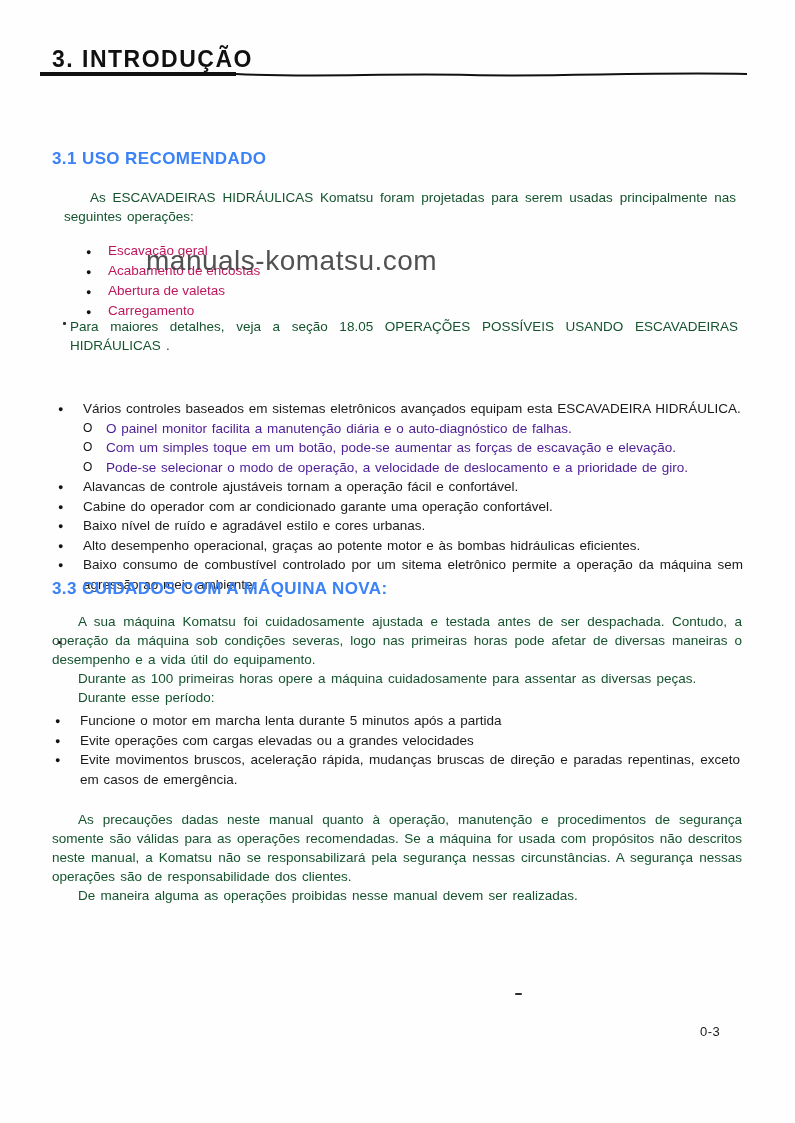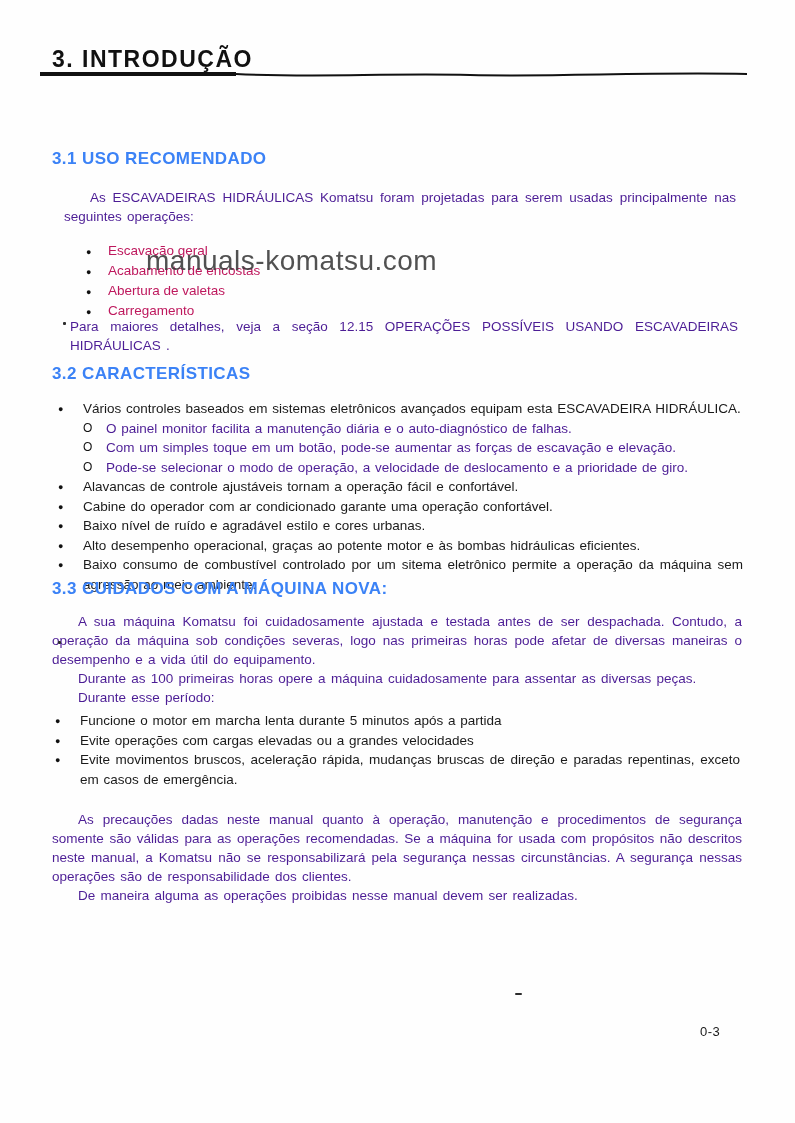--- a/index.html
+++ b/index.html
@@ -31,21 +31,21 @@
     letter-spacing:0.4px;
     color:#3b82f6;
   }
 
   
   .body-text {
     font-size:13.5px;
     line-height:19px;
     text-align:justify;
     word-spacing:1.5px;
-    color:#4c1d95;
+    color:#14532d;
   }
   .indent { text-indent:26px; }
 
   
   .dot-list { list-style:none; }
   .dot-list li {
     position:relative;
     padding-left:22px;
     font-size:13.5px;
     line-height:20px;
@@ -120,23 +120,22 @@
 
   <ul class="abs dot-list" style="left:86px; top:241px;">
     <li>Escavação geral</li>
     <li>Acabamento de encostas</li>
     <li>Abertura de valetas</li>
     <li>Carregamento</li>
   </ul>
 
   <div class="abs watermark" style="left:146px; top:245px;">manuals-komatsu.com</div>
 
-  <p class="abs body-text" style="left:70px; top:317px; width:668px;">Para maiores detalhes, veja a seção 12.15 OPERAÇÕES POSSÍVEIS USANDO ESCAVADEIRAS HIDRÁULICAS .</p>
+  <p class="abs body-text" style="left:70px; top:317px; width:668px;">Para maiores detalhes, veja a seção 18.05 OPERAÇÕES POSSÍVEIS USANDO ESCAVADEIRAS HIDRÁULICAS .</p>
 
-  <h2 class="abs sec-heading" style="left:52px; top:364px;">3.2 CARACTERÍSTICAS</h2>
 
   <ul class="abs feat-list" style="left:55px; top:399px; width:688px;">
     <li>
       <span>Vários controles baseados em sistemas eletrônicos avançados equipam esta ESCAVADEIRA HIDRÁULICA.</span>
       <ul class="sub-list">
         <li>O painel monitor facilita a manutenção diária e o auto-diagnóstico de falhas.</li>
         <li>Com um simples toque em um botão, pode-se aumentar as forças de escavação e elevação.</li>
         <li>Pode-se selecionar o modo de operação, a velocidade de deslocamento e a prioridade de giro.</li>
       </ul>
     </li>

